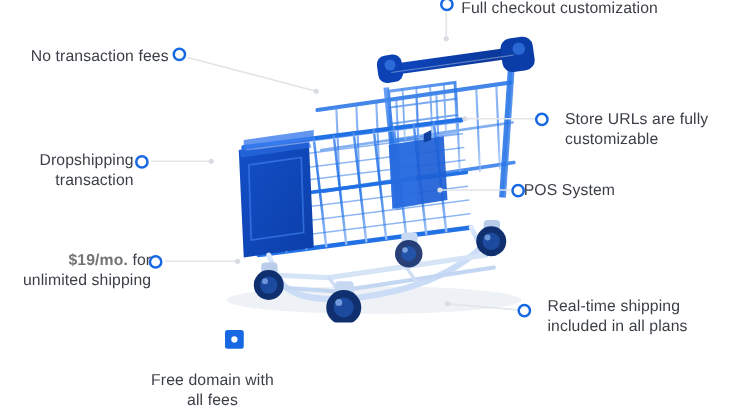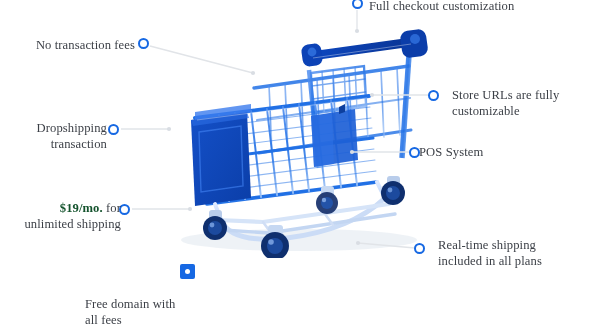--- a/index.html
+++ b/index.html
@@ -46,26 +46,25 @@
   }
 
   
   .label{
     position:absolute;
     font-size:12.6px;
     line-height:15.5px;
     color:#3b3f46;
     letter-spacing:.1px;
     white-space:nowrap;
-    font-family:Liberation Serif, serif;
   }
   .label.right{text-align:right;padding-left:18px;}
   .label.left{text-align:left;}
-  .label.center{text-align:left;}
-  .label b{font-weight:700;color:#14532d;}
+  .label.center{text-align:center;}
+  .label b{font-weight:700;color:#737373;}
 
   
   #lbl-no-fees      {right:454px;top:38px;}
   #lbl-dropshipping {right:482px;top:121px;}
   #lbl-pricing      {right:468px;top:201px;}
   #lbl-free-domain  {left:85px;top:297px;width:170px;}
   #lbl-checkout     {left:369px;top:-1px;}
   #lbl-store-urls   {left:452px;top:88px;width:137px;}
   #lbl-pos          {left:419px;top:145px;}
   #lbl-shipping     {left:438px;top:238px;}

